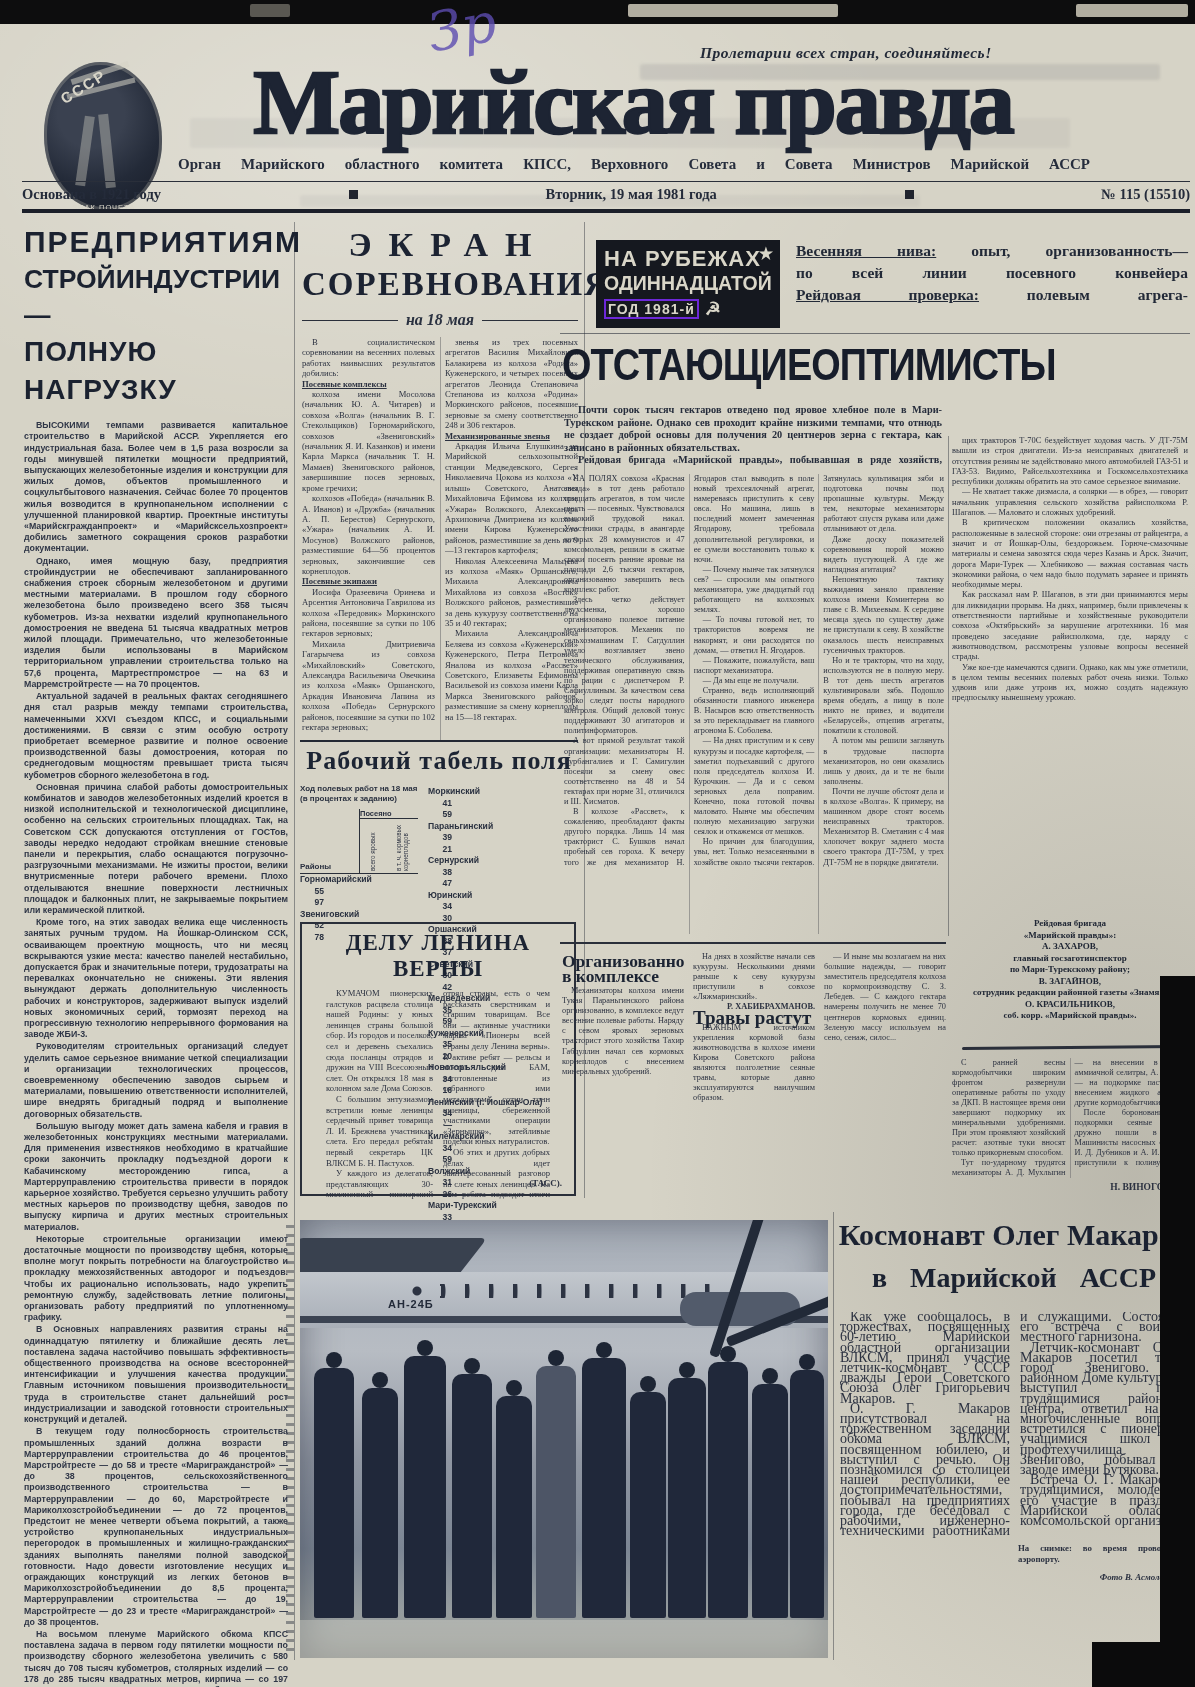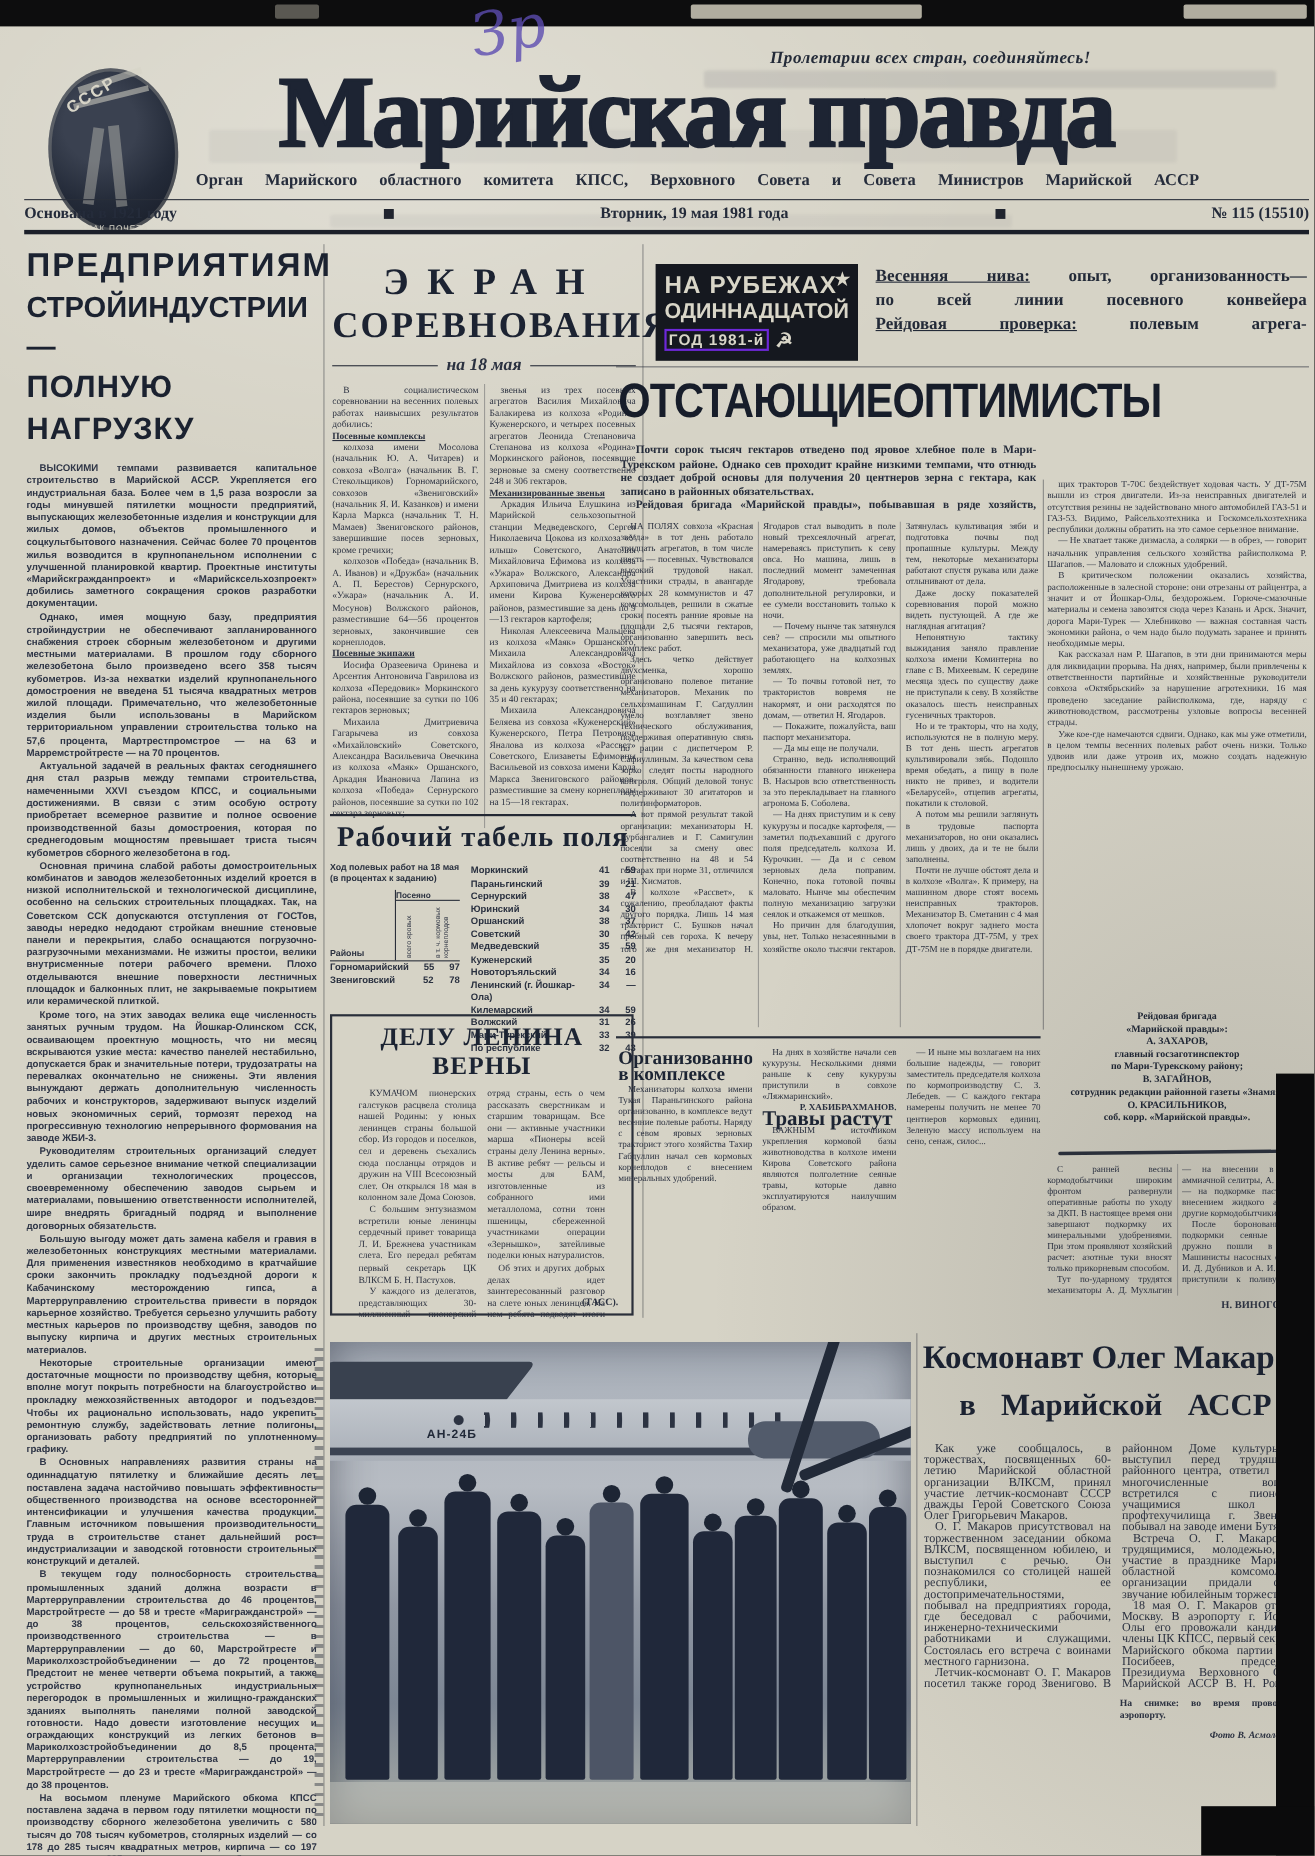--- a/index.html
+++ b/index.html
@@ -44,21 +44,21 @@
   
   .ed{left:24px;top:222px;width:264px;}
   .ed-h{font-family:"Liberation Sans",sans-serif;font-weight:bold;color:#1b2230;line-height:1.34;}
   .ed-h .l1{font-size:30px;letter-spacing:2px;}
   .ed-h .l2{font-size:26.5px;letter-spacing:0;}
   .ed-h .l3{font-size:28px;word-spacing:12px;letter-spacing:1px;}
   .ed-body{margin-top:12px;height:1295px;overflow:hidden;font-family:"Liberation Sans",sans-serif;
     font-size:8.8px;line-height:11.2px;font-weight:700;color:#2f3647;text-align:justify;}
   .ed-body p{margin:0 0 1px;text-indent:12px;}
   
-  .ek{left:302px;top:226px;width:276px;margin-top:12px;}
+  .ek{left:302px;top:226px;width:276px;}
   .ek-t1{text-align:center;font-weight:bold;font-size:34px;letter-spacing:.5em;color:#1c2332;margin-left:.5em;}
   .ek-t2{text-align:center;font-weight:bold;font-size:33px;letter-spacing:2px;color:#1c2332;margin-top:2px;}
   .ek-sub{display:flex;align-items:center;gap:8px;margin-top:8px;font-style:italic;font-size:16px;
     font-weight:bold;color:#2a3140;}
   .ek-sub:before,.ek-sub:after{content:"";flex:1;height:1px;background:#2a2f3a;}
   .ek-body{margin-top:8px;height:404px;overflow:hidden;column-count:2;column-gap:10px;
     column-rule:1px solid rgba(45,48,58,.35);font-size:8.6px;line-height:10.4px;text-align:justify;}
   .ek-body p{margin:0;text-indent:10px;}
   .ek-head{font-weight:bold;text-decoration:underline;margin:5px 0 3px;text-indent:0 !important;}
   .hr2{height:2px;background:#23283322;background:#232833;}
@@ -67,21 +67,21 @@
   .tb-title{text-align:center;font-weight:bold;font-size:26px;color:#1c2433;letter-spacing:1px;}
   .tb-flex{display:flex;gap:10px;margin-top:8px;}
   .tb-left{width:118px;font-family:"Liberation Sans",sans-serif;}
   .tb-note{font-weight:bold;font-size:8px;line-height:9.5px;color:#2a3140;}
   .tb-headrow{display:flex;border-bottom:1px solid #2a2f3a;margin-top:6px;height:64px;}
   .tb-regions{flex:1;font-size:8px;font-weight:bold;align-self:flex-end;padding-bottom:2px;}
   .tb-group{width:58px;border-left:1px solid #2a2f3a;}
   .tb-group-label{font-size:7.5px;font-weight:bold;border-bottom:1px solid #2a2f3a;}
   .tb-vlabels{display:flex;justify-content:space-around;height:52px;}
   .tb-v{writing-mode:vertical-rl;transform:rotate(180deg);font-size:6.3px;line-height:7px;}
-  .trow{display:flex;font-size:8.6px;line-height:11.5px;font-family:"Liberation Sans",sans-serif;font-weight:700;color:#2a3140;}
+  .trow{display:flex;font-size:8.6px;line-height:11.5px;font-family:"Liberation Sans",sans-serif;font-weight:700;color:#2a3140;flex-direction:column;}
   .tcell.c0{flex:1;}
   .tcell.c1,.tcell.c2{width:24px;text-align:right;}
   .tb-right{flex:1;padding-top:2px;}
   
   .delu{left:300px;top:922px;width:276px;height:274px;border:2px solid #2a2f3a;box-sizing:border-box;padding:6px 24px;}
   .delu-title{text-align:center;font-weight:bold;font-size:23px;color:#1c2433;letter-spacing:1px;}
   .delu-body{margin-top:6px;height:212px;overflow:hidden;column-count:2;column-gap:10px;
     font-size:8.6px;line-height:10.6px;text-align:justify;}
   .delu-body p{margin:0;text-indent:10px;}
   .delu-sig{position:absolute;right:12px;bottom:6px;font-weight:bold;font-size:9px;}
@@ -149,21 +149,21 @@
   .midcols{left:562px;top:952px;width:384px;height:244px;display:flex;gap:9px;overflow:hidden;}
   .midcol{flex:1;font-size:8.3px;line-height:10.1px;text-align:justify;overflow:hidden;}
   .midcol p{margin:0;text-indent:9px;}
   .org-title{font-weight:bold;font-size:17.5px;line-height:19px;color:#1c2433;text-indent:0 !important;text-align:left;margin-bottom:4px;}
   .travy-title{font-weight:bold;font-size:19px;color:#1c2433;text-indent:0 !important;text-align:left;margin:6px 0 3px;}
   .sig-r{text-align:right;font-weight:bold;text-indent:0 !important;margin:3px 0;}
   
   .cos-t1{left:838px;top:1218px;width:352px;text-align:center;font-weight:bold;font-size:30px;color:#1b2231;white-space:nowrap;}
   .cos-t2{left:838px;top:1262px;width:352px;text-align:center;font-weight:bold;font-size:28px;color:#1b2231;word-spacing:16px;}
   .cos-body{left:840px;top:1312px;width:350px;height:226px;overflow:hidden;column-count:2;column-gap:10px;
-    font-size:11px;line-height:10.2px;text-align:justify;}
+    font-size:14px;line-height:10.2px;text-align:justify;}
   .cos-body p{margin:0;text-indent:10px;}
   .cos-caption{left:1018px;top:1543px;width:172px;font-weight:bold;font-size:8.8px;line-height:10.5px;text-align:justify;}
   .cos-credit{left:1018px;top:1572px;width:172px;text-align:right;font-weight:bold;font-style:italic;font-size:8.8px;}
   
   .band-r{left:1160px;top:976px;width:35px;height:711px;background:#0b0b0c;}
   .band-br{left:1092px;top:1642px;width:103px;height:45px;background:#0b0b0c;}
   .perf{left:286px;top:1225px;width:8px;height:430px;
     background:repeating-linear-gradient(180deg,#3a3f4a 0 3px,transparent 3px 9px);opacity:.5;}
 </style>
 </head>

